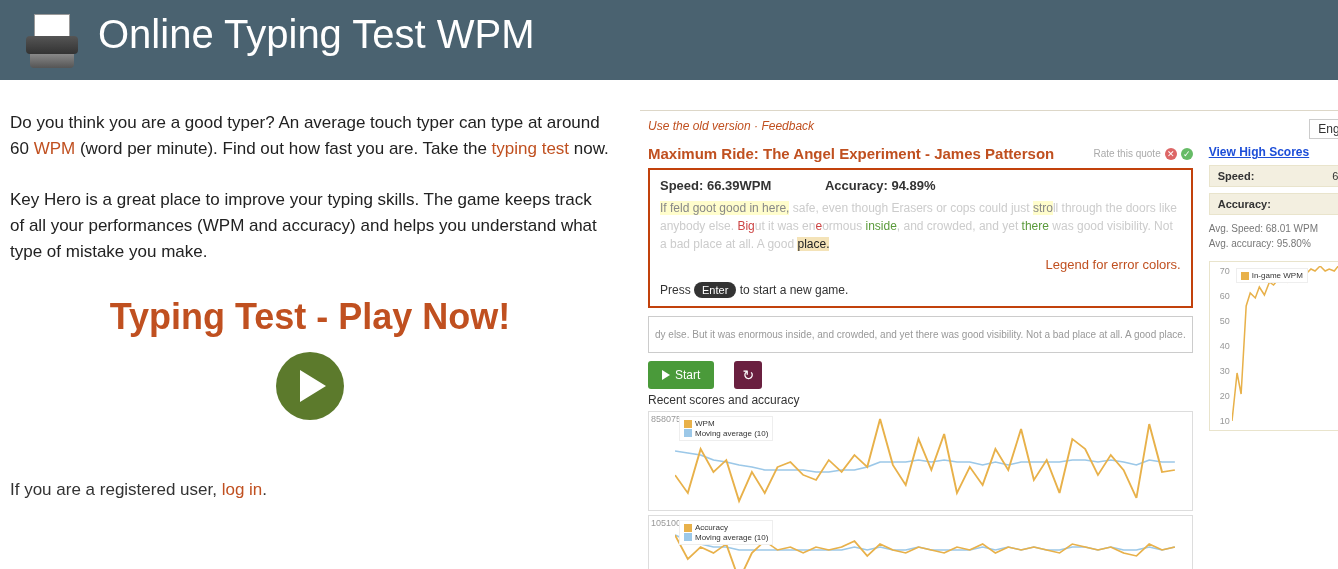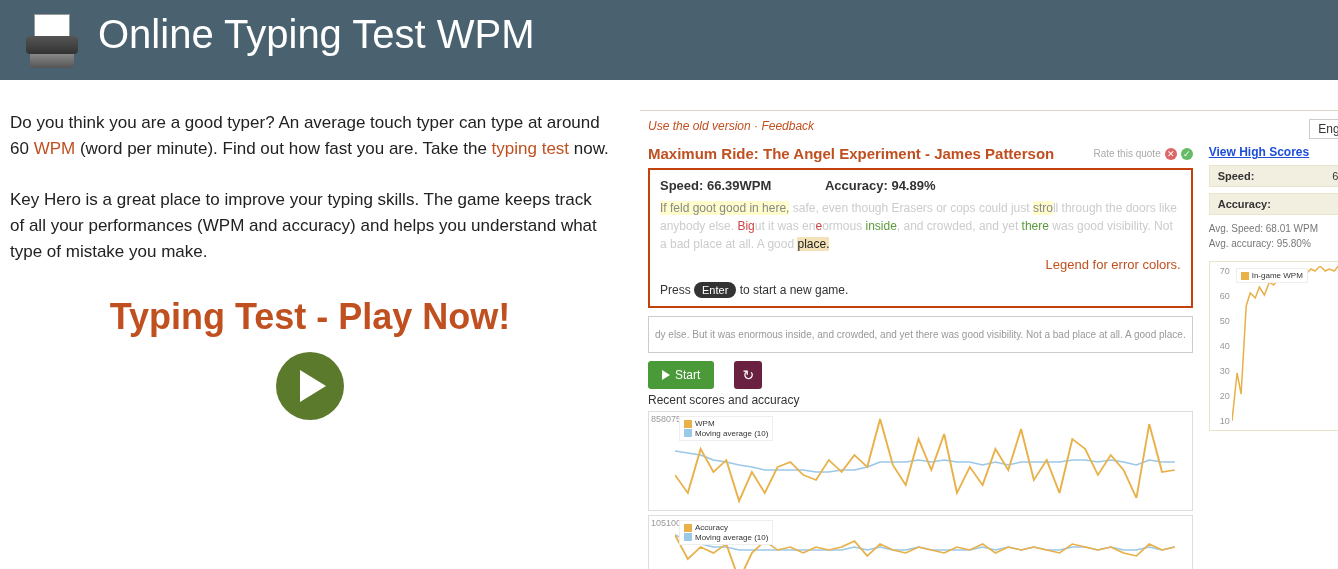--- a/index.html
+++ b/index.html
@@ -100,20 +100,23 @@
     </p>
     <p class="paragraph">Key Hero is a great place to improve your typing skills. The game keeps track of all your performances (WPM and accuracy) and helps you understand what type of mistake you make.</p>
 
     <div class="cta">
       <div class="cta-title">Typing Test - Play Now!</div>
       <button class="play-btn">
         <span class="play-tri"></span>
       </button>
     </div>
 
+    <p class="login-line">
+      <span>If you are a registered user, </span><a href="#" class="link">log in</a><span>.</span>
+    </p>
   </div>
 
   <div class="right-col">
     <div class="prev-top">
       <div class="toplinks">
         <a href="#" class="link">Use the old version</a><span> · </span><a href="#" class="link">Feedback</a>
       </div>
       <div class="lang-select">
         <span>English</span>
       </div>

